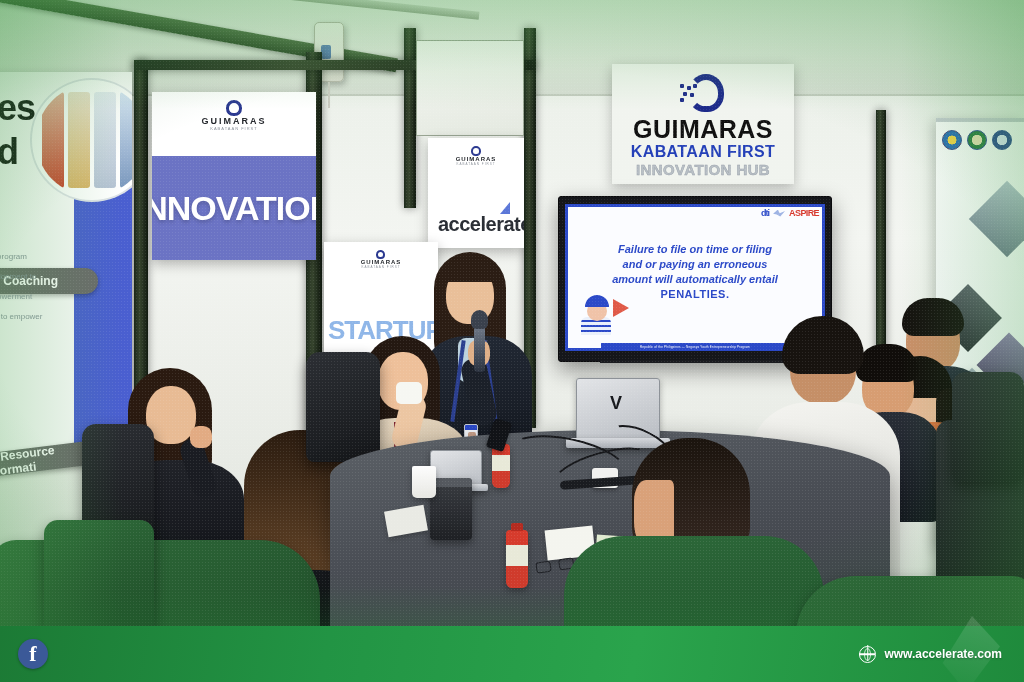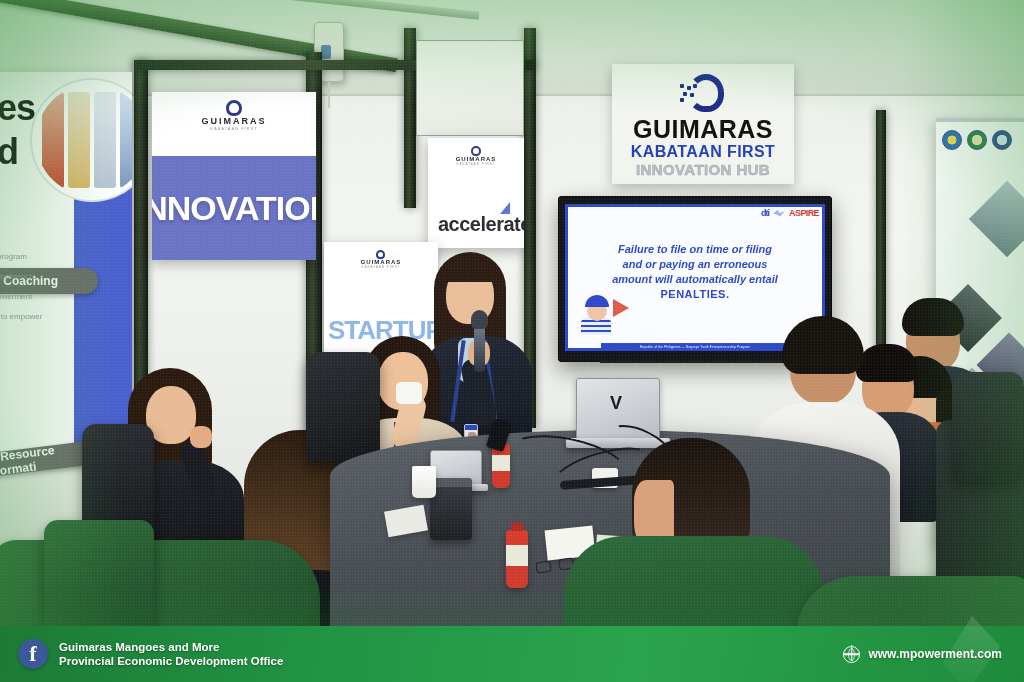--- a/index.html
+++ b/index.html
@@ -464,26 +464,22 @@
   </div>
 
   <div class="chair green" style="left:796px;top:576px;width:240px;height:120px;border-radius:60px 24px 0 0;"></div>
 
   <div class="grain"></div>
   <div class="tint"></div>
 
   <div class="footer">
     <div class="fb-group">
       <div class="fb-icon">f</div>
-      <div class="fb-text">
-        <div>Guimaras Mangoes and More</div>
-        <div>Provincial Economic Development Office</div>
-      </div>
     </div>
     <div class="web-group">
       <div class="globe">
           <i></i>
         </div>
-      <div class="web-text">www.mpowerment.com</div>
+      <div class="web-text">www.accelerate.com</div>
     </div>
   </div>
 
 </div>
 
 </body></html>

